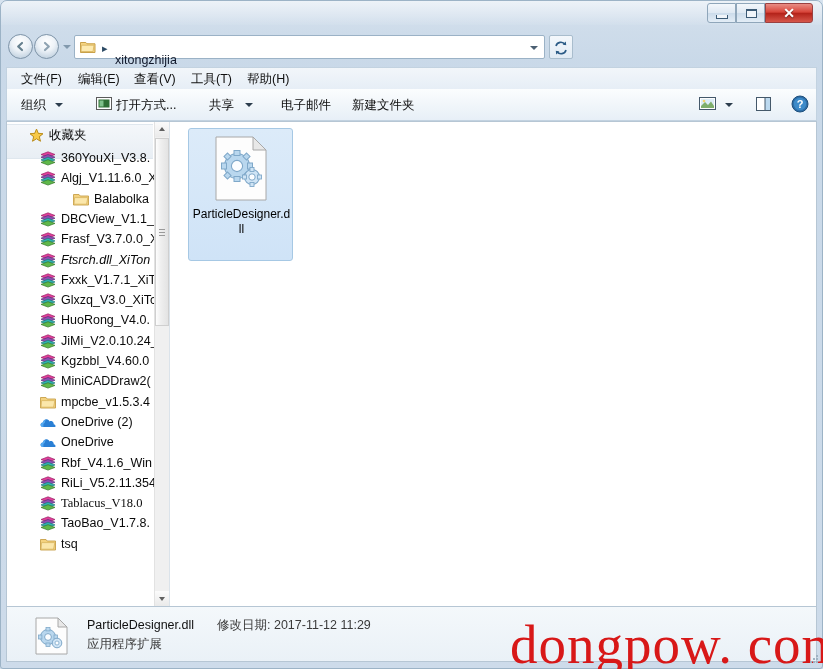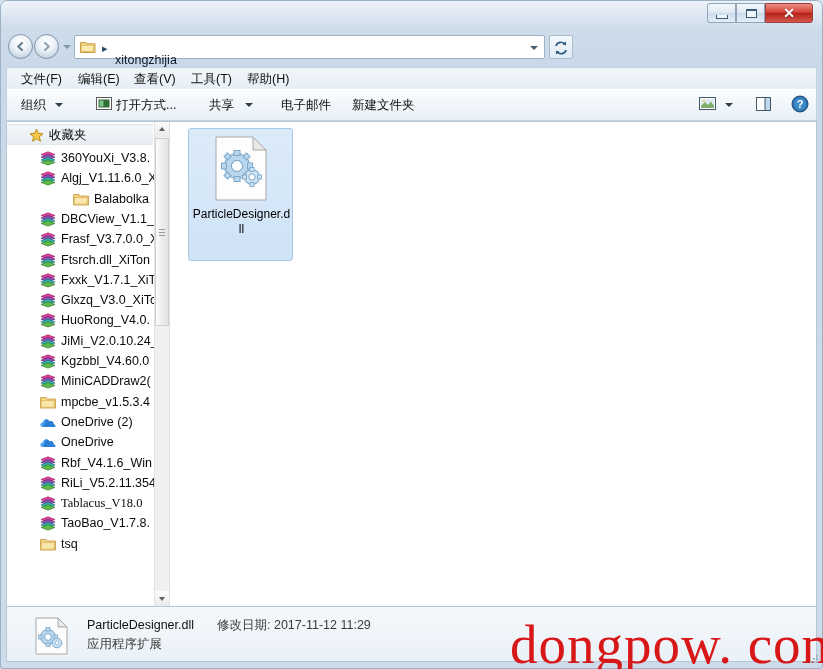--- a/index.html
+++ b/index.html
@@ -300,21 +300,21 @@
   #sidebar {
     position: absolute;
     left: 0; top: 0;
     width: 162px; height: 484px;
     background: #ffffff;
     overflow: hidden;
   }
   #fav-header {
     position: absolute;
     left: 0; top: 2px;
-    width: 146px; height: 21px;
+    width: 146px; height: 35px;
     background: linear-gradient(to bottom, #f4f7fa, #e8eef4);
     border-top: 1px solid #dfe7ee;
     border-bottom: 1px solid #dfe7ee;
     box-sizing: border-box;
   }
   #fav-star {
     position: absolute;
     left: 22px; top: 3px;
     width: 15px; height: 15px;
   }
@@ -657,21 +657,21 @@
           </div>
           <div class="tree-item" style="top: 108.2px;">
             <span class="ti-icon"><svg width="16" height="15" viewBox="0 0 16 15">
                 <path d="M1 3.5 L8 0.8 L15 3.5 L8 6.2 Z" fill="#e0409a" stroke="#9c2268" stroke-width="0.7"></path>
                 <path d="M1 6.2 L8 3.5 L15 6.2 L8 8.9 Z" fill="#8f4fb5" stroke="#5d2c78" stroke-width="0.7"></path>
                 <path d="M1 8.9 L8 6.2 L15 8.9 L8 11.6 Z" fill="#2fb3b3" stroke="#1c7878" stroke-width="0.7"></path>
                 <path d="M1 11.4 L8 8.7 L15 11.4 L8 14.1 Z" fill="#5fb84a" stroke="#35762a" stroke-width="0.7"></path>
               </svg></span>
             <span class="ti-label">Frasf_V3.7.0.0_X</span>
           </div>
-          <div class="tree-item" style="top: 128.5px;">
+          <div class="tree-item" style="top: 128.5px; font-style: italic;">
             <span class="ti-icon"><svg width="16" height="15" viewBox="0 0 16 15">
                 <path d="M1 3.5 L8 0.8 L15 3.5 L8 6.2 Z" fill="#e0409a" stroke="#9c2268" stroke-width="0.7"></path>
                 <path d="M1 6.2 L8 3.5 L15 6.2 L8 8.9 Z" fill="#8f4fb5" stroke="#5d2c78" stroke-width="0.7"></path>
                 <path d="M1 8.9 L8 6.2 L15 8.9 L8 11.6 Z" fill="#2fb3b3" stroke="#1c7878" stroke-width="0.7"></path>
                 <path d="M1 11.4 L8 8.7 L15 11.4 L8 14.1 Z" fill="#5fb84a" stroke="#35762a" stroke-width="0.7"></path>
               </svg></span>
             <span class="ti-label">Ftsrch.dll_XiTon</span>
           </div>
           <div class="tree-item" style="top: 148.8px;">
             <span class="ti-icon"><svg width="16" height="15" viewBox="0 0 16 15">

